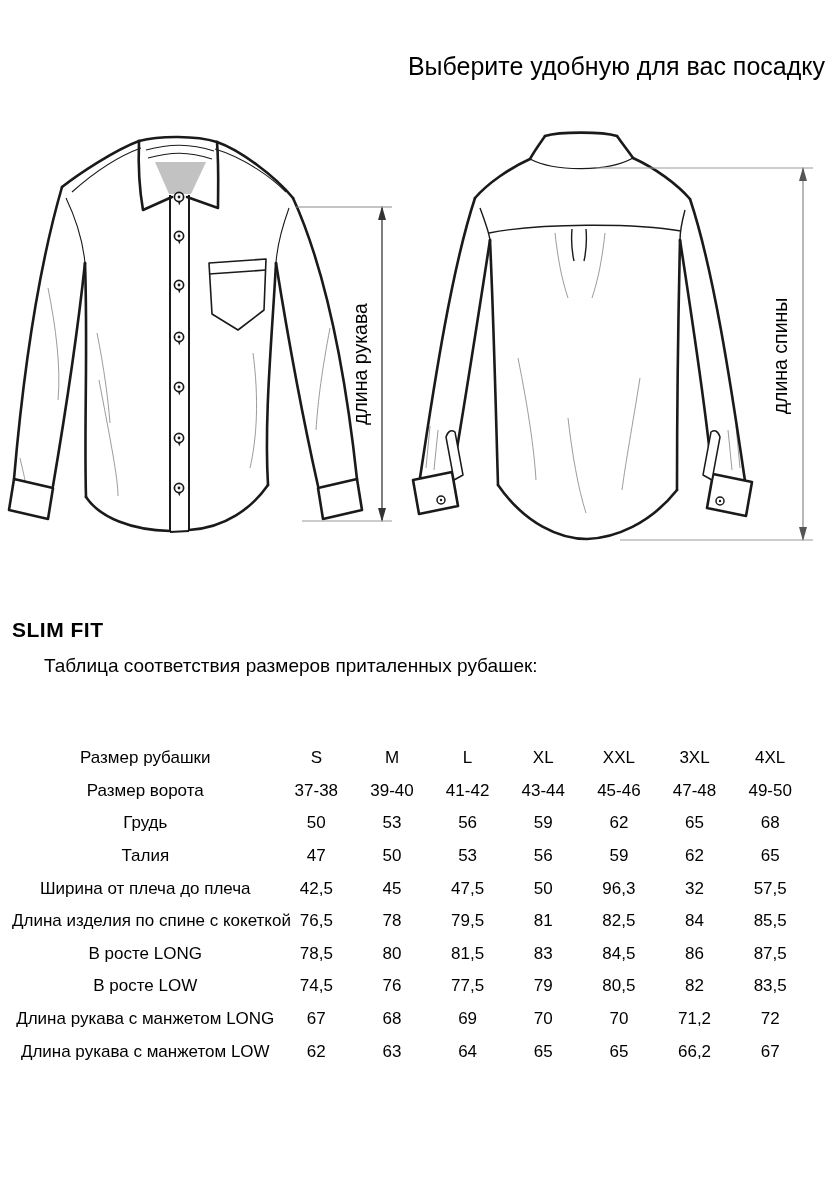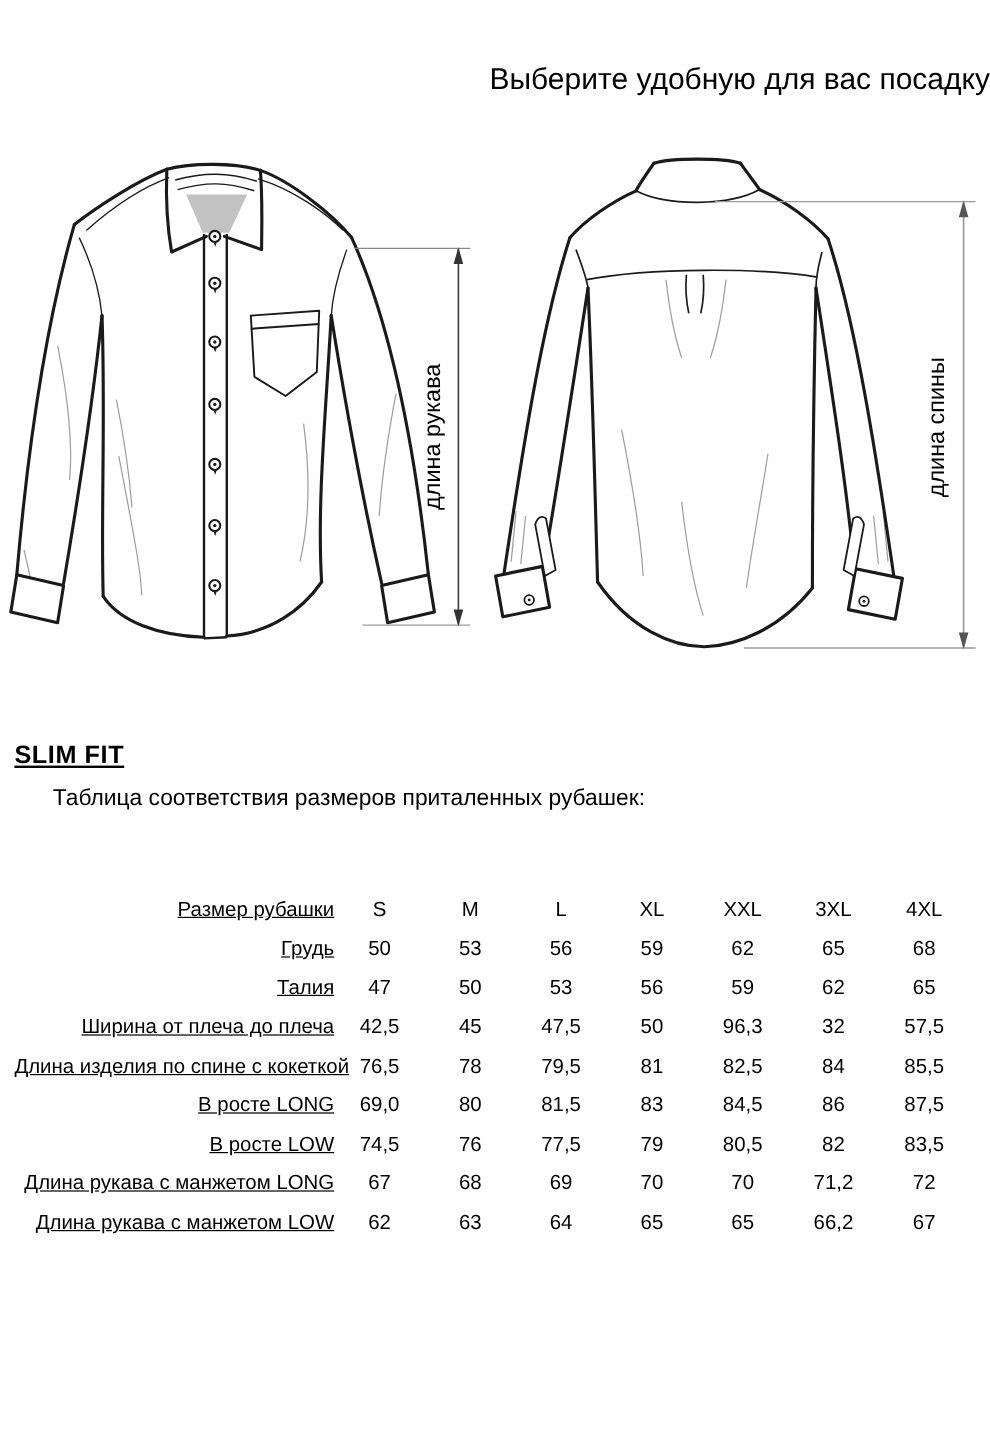--- a/index.html
+++ b/index.html
@@ -11,32 +11,32 @@
   .title{
     position:absolute;top:52px;left:0;width:825px;text-align:right;
     font-size:25px;line-height:1.15;color:#000;
   }
   .shirt-svg{position:absolute;top:128px;}
   #front-svg{left:0;}
   #back-svg{left:400px;}
   .dim-label{font-size:19.5px;fill:#000;}
   .slim-heading{
     position:absolute;top:618px;left:12px;
-    font-size:21px;font-weight:bold;letter-spacing:0.5px;text-decoration:underline;
+    font-size:21px;font-weight:bold;letter-spacing:0.5px;
   }
   .subtitle{position:absolute;top:655px;left:12px;font-size:19px;margin-left:32px;}
   table.size-table{
     position:absolute;top:742px;left:12px;border-collapse:collapse;
     table-layout:fixed;width:796px;
   }
   table.size-table td{
     font-size:17px;height:32.6px;padding:0;vertical-align:middle;
     white-space:nowrap;
   }
-  td.lbl{width:266px;text-align:right;text-decoration:underline;}
+  td.lbl{width:266px;text-align:center;}
   td.val{width:75.5px;text-align:center;}
 </style>
 </head>
 <body>
 
 <div class="title">Выберите удобную для вас посадку</div>
 
 <svg id="front-svg" class="shirt-svg" width="400" height="430" viewBox="0 0 400 430">
   <defs>
     <g id="btn">
@@ -190,20 +190,30 @@
         <td class="lbl">Размер рубашки</td>
         <td class="val">S</td>
         <td class="val">M</td>
         <td class="val">L</td>
         <td class="val">XL</td>
         <td class="val">XXL</td>
         <td class="val">3XL</td>
         <td class="val">4XL</td>
       </tr>
       <tr>
+        <td class="lbl">Размер ворота</td>
+        <td class="val">37-38</td>
+        <td class="val">39-40</td>
+        <td class="val">41-42</td>
+        <td class="val">43-44</td>
+        <td class="val">45-46</td>
+        <td class="val">47-48</td>
+        <td class="val">49-50</td>
+      </tr>
+      <tr>
         <td class="lbl">Грудь</td>
         <td class="val">50</td>
         <td class="val">53</td>
         <td class="val">56</td>
         <td class="val">59</td>
         <td class="val">62</td>
         <td class="val">65</td>
         <td class="val">68</td>
       </tr>
       <tr>
@@ -231,21 +241,21 @@
         <td class="val">76,5</td>
         <td class="val">78</td>
         <td class="val">79,5</td>
         <td class="val">81</td>
         <td class="val">82,5</td>
         <td class="val">84</td>
         <td class="val">85,5</td>
       </tr>
       <tr>
         <td class="lbl">В росте LONG</td>
-        <td class="val">69,0</td>
+        <td class="val">78,5</td>
         <td class="val">80</td>
         <td class="val">81,5</td>
         <td class="val">83</td>
         <td class="val">84,5</td>
         <td class="val">86</td>
         <td class="val">87,5</td>
       </tr>
       <tr>
         <td class="lbl">В росте LOW</td>
         <td class="val">74,5</td>

